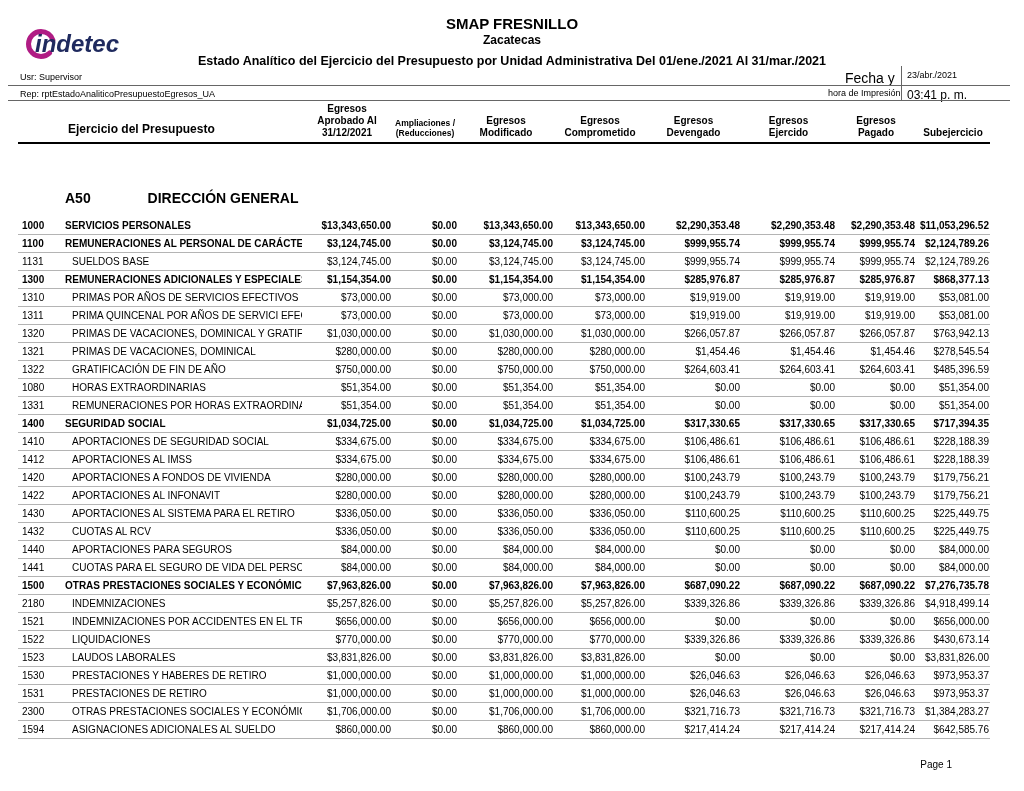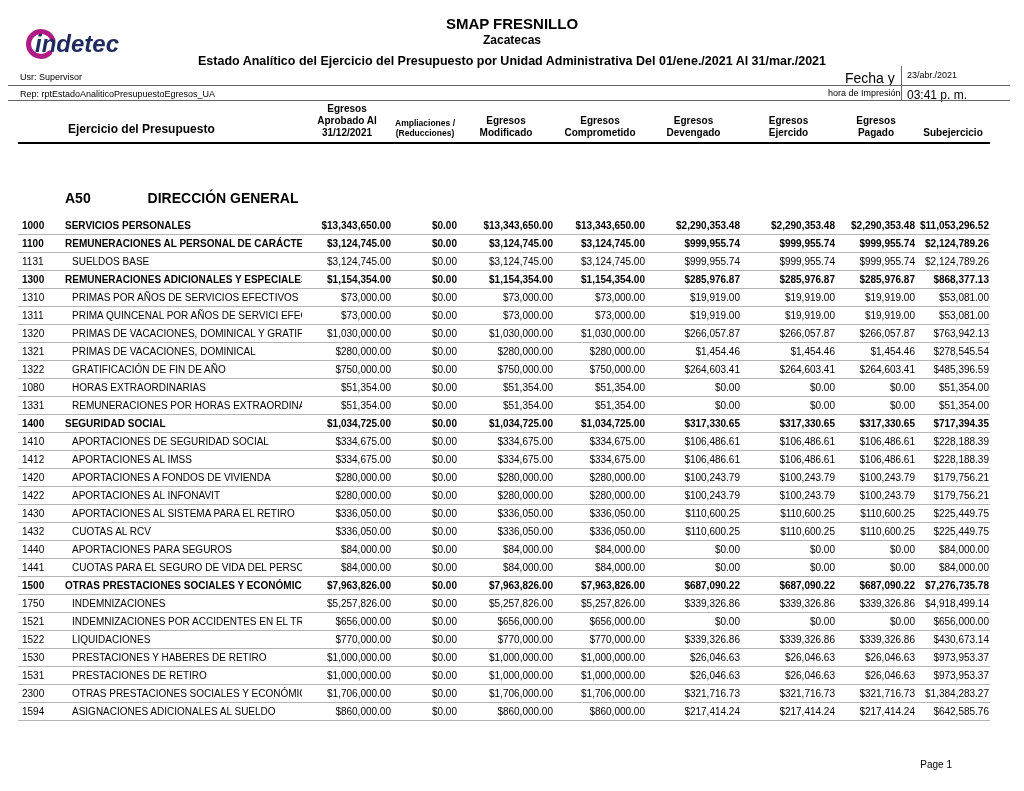--- a/index.html
+++ b/index.html
@@ -368,21 +368,21 @@
           <td class="num">$7,963,826.00</td>
           <td class="num">$0.00</td>
           <td class="num">$7,963,826.00</td>
           <td class="num">$7,963,826.00</td>
           <td class="num">$687,090.22</td>
           <td class="num">$687,090.22</td>
           <td class="num">$687,090.22</td>
           <td class="num">$7,276,735.78</td>
         </tr>
         <tr>
-          <td class="code">1750</td>
+          <td class="code">2180</td>
           <td class="desc">INDEMNIZACIONES</td>
           <td class="num">$5,257,826.00</td>
           <td class="num">$0.00</td>
           <td class="num">$5,257,826.00</td>
           <td class="num">$5,257,826.00</td>
           <td class="num">$339,326.86</td>
           <td class="num">$339,326.86</td>
           <td class="num">$339,326.86</td>
           <td class="num">$4,918,499.14</td>
         </tr>
@@ -402,20 +402,32 @@
           <td class="code">1522</td>
           <td class="desc">LIQUIDACIONES</td>
           <td class="num">$770,000.00</td>
           <td class="num">$0.00</td>
           <td class="num">$770,000.00</td>
           <td class="num">$770,000.00</td>
           <td class="num">$339,326.86</td>
           <td class="num">$339,326.86</td>
           <td class="num">$339,326.86</td>
           <td class="num">$430,673.14</td>
+        </tr>
+        <tr>
+          <td class="code">1523</td>
+          <td class="desc">LAUDOS LABORALES</td>
+          <td class="num">$3,831,826.00</td>
+          <td class="num">$0.00</td>
+          <td class="num">$3,831,826.00</td>
+          <td class="num">$3,831,826.00</td>
+          <td class="num">$0.00</td>
+          <td class="num">$0.00</td>
+          <td class="num">$0.00</td>
+          <td class="num">$3,831,826.00</td>
         </tr>
         <tr>
           <td class="code">1530</td>
           <td class="desc">PRESTACIONES Y HABERES DE RETIRO</td>
           <td class="num">$1,000,000.00</td>
           <td class="num">$0.00</td>
           <td class="num">$1,000,000.00</td>
           <td class="num">$1,000,000.00</td>
           <td class="num">$26,046.63</td>
           <td class="num">$26,046.63</td>

